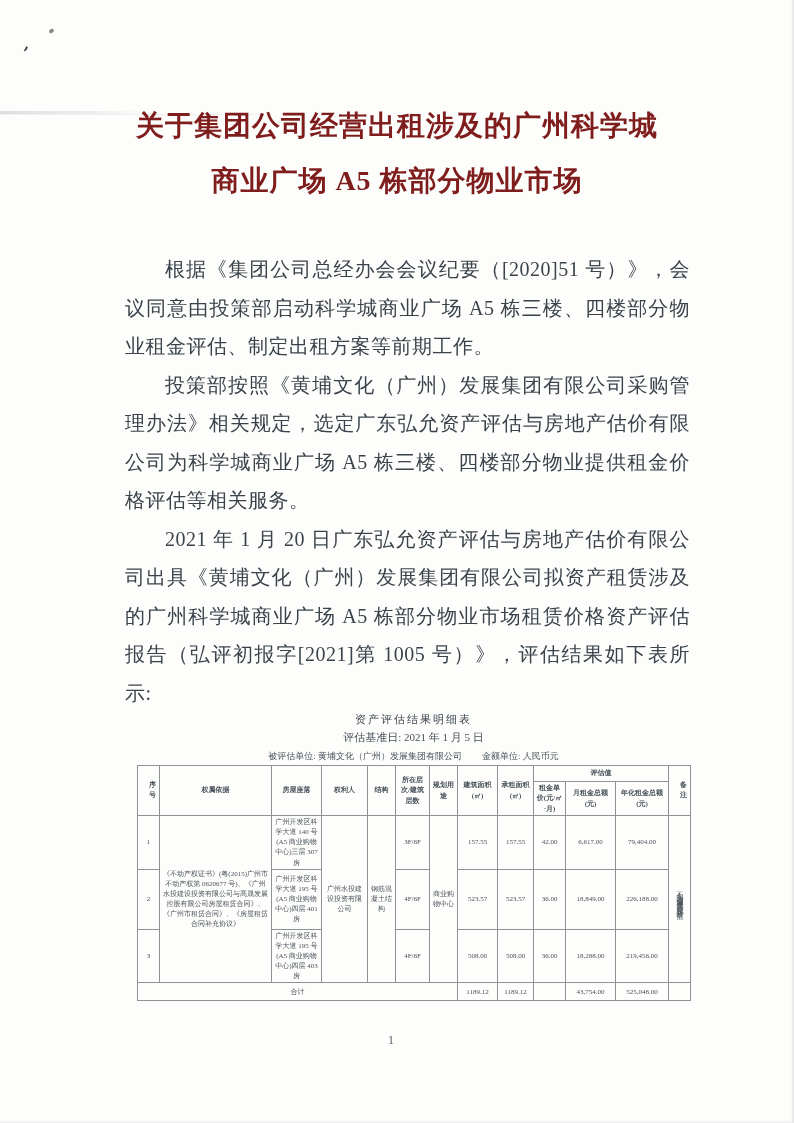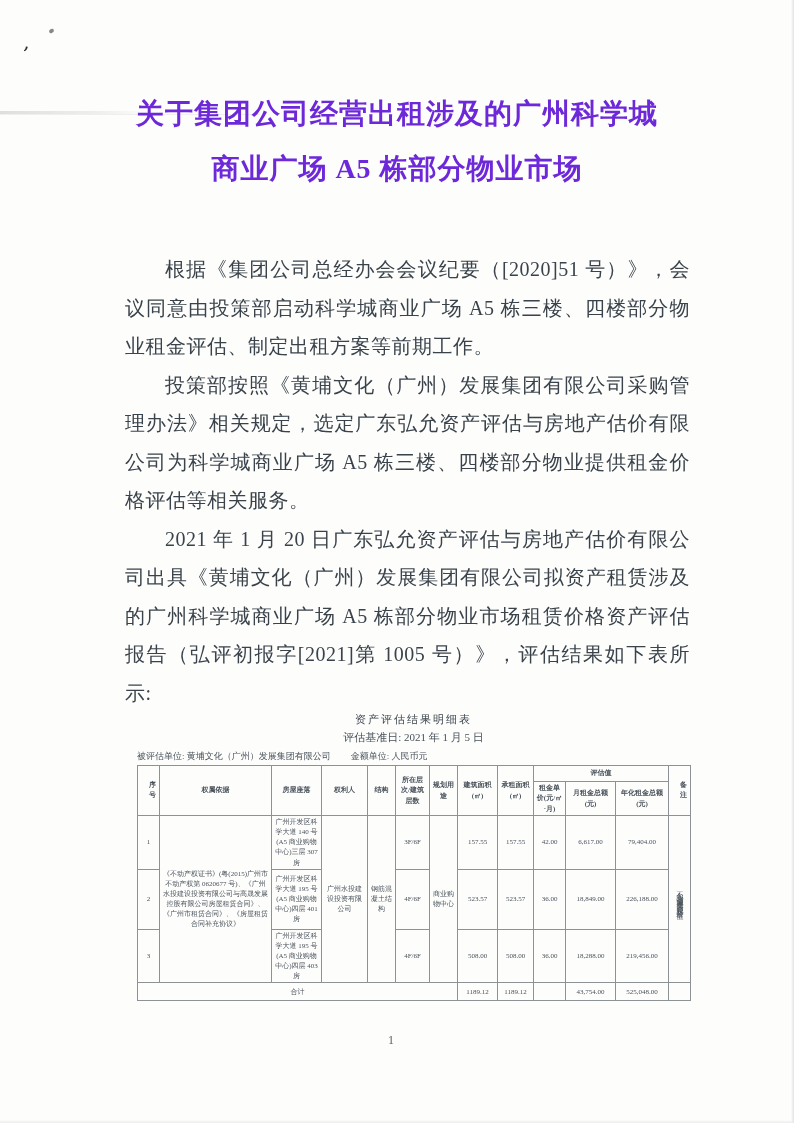--- a/index.html
+++ b/index.html
@@ -15,31 +15,31 @@
   .streak2{position:absolute;left:0;top:114px;width:260px;height:1px;background:#efefee;}
   .edge-right{position:absolute;right:0;top:0;width:3px;height:100%;
     background:linear-gradient(to left,#e2e2e2,rgba(255,255,255,0));}
   .edge-bottom{position:absolute;left:0;bottom:0;width:100%;height:3px;
     background:linear-gradient(to top,#ececec,rgba(255,255,255,0));}
   .speck1{position:absolute;left:49px;top:29px;width:5px;height:4px;background:#555;
     border-radius:60% 40% 55% 45%;transform:rotate(-25deg);opacity:.7;}
   .speck2{position:absolute;left:22px;top:42px;font-size:20px;color:#2e2e2e;
     transform:rotate(8deg);font-family:"DejaVu Serif",serif;}
   
-  .doc-title{position:absolute;top:86px;left:0;width:100%;text-align:center;
-    font-weight:bold;font-size:28px;line-height:55px;color:#6d28d9;letter-spacing:1px;}
+  .doc-title{position:absolute;top:98px;left:0;width:100%;text-align:center;
+    font-weight:bold;font-size:28px;line-height:55px;color:#7f1d1d;letter-spacing:1px;}
   
   .body-text{position:absolute;top:250px;left:125px;width:565px;
     font-size:20px;line-height:38.5px;text-align:justify;color:#3a434b;letter-spacing:.5px;}
   .body-text p{margin:0;text-indent:2em;}
   
   .tbl-block{position:absolute;top:712px;left:137px;width:553px;color:#49525a;}
   .t-title{text-align:center;font-weight:normal;font-size:11px;letter-spacing:2px;margin-bottom:3px;color:#3c454d;}
   .t-date{text-align:center;font-size:11px;margin-bottom:5px;}
-  .t-units{display:flex;justify-content:flex-start;font-size:9px;margin-bottom:2px;gap:20px;}
+  .t-units{display:flex;justify-content:center;font-size:9px;margin-bottom:2px;gap:20px;}
   table.results{width:553px;table-layout:fixed;border-collapse:collapse;
     font-size:7px;line-height:1.45;}
   table.results th,table.results td{
     border:0.5px solid #8d9296;padding:1px 2px;text-align:center;vertical-align:middle;
     word-break:break-all;overflow:hidden;}
   table.results th{font-weight:bold;}
   .vstack{display:inline-block;width:1.1em;line-height:1.35;margin-left:8px;}
   .vtext{writing-mode:vertical-rl;text-orientation:upright;letter-spacing:1.5px;
     display:inline-block;max-height:160px;}
   .num{letter-spacing:0;}

